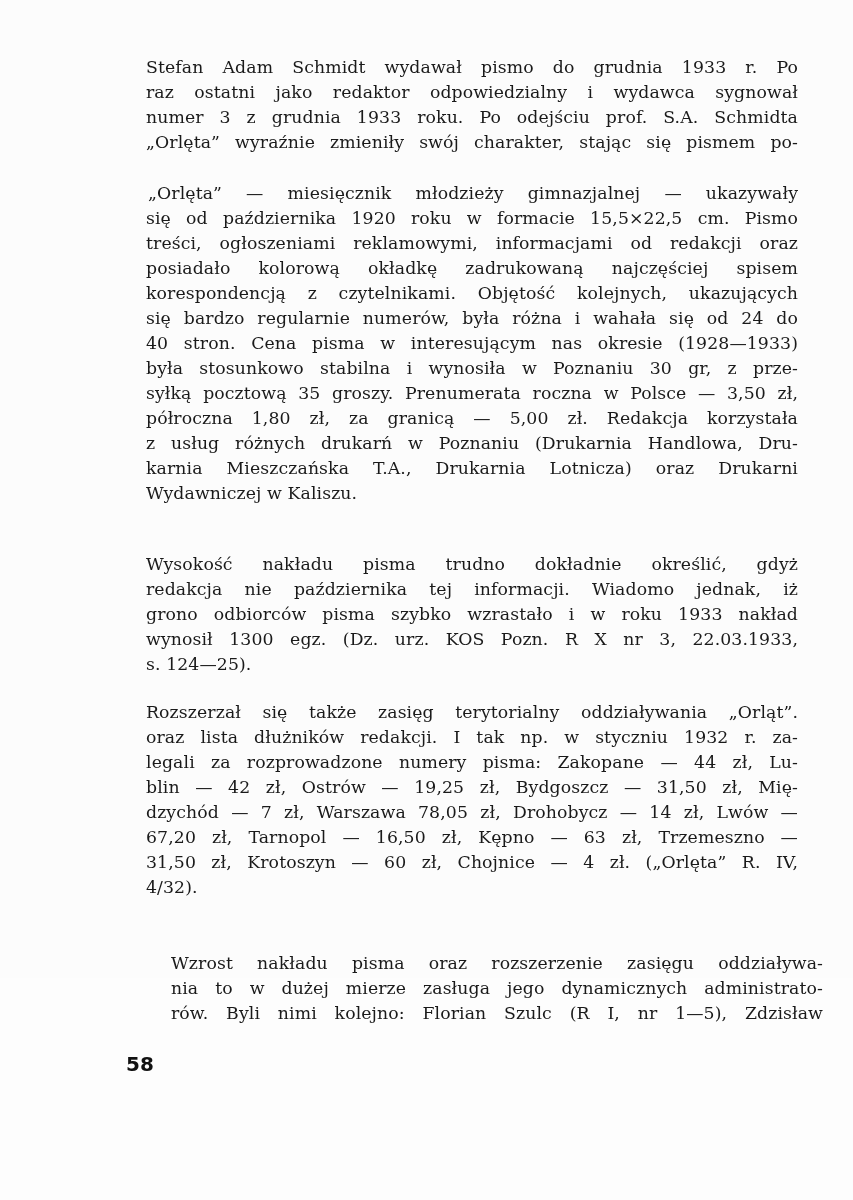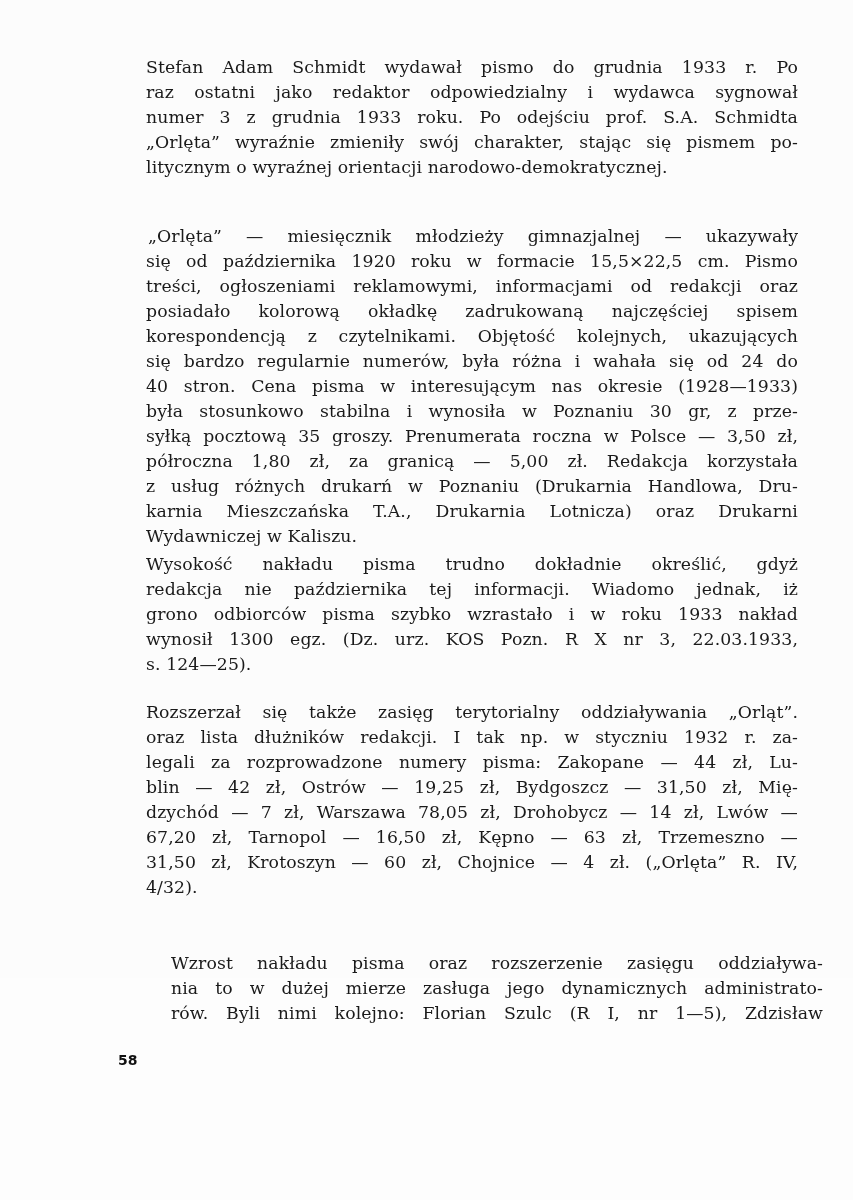--- a/index.html
+++ b/index.html
@@ -26,41 +26,40 @@
     line-height: 25px;
     font-size: 17.3px;
     white-space: nowrap;
     text-align: justify;
     text-align-last: justify;
     letter-spacing: 0.1px;
   }
   .line.last { text-align-last: left; }
   .page-number {
     position: absolute;
-    left: 118px; top: 1052px;
+    left: 126px; top: 1052px;
     font-family: "DejaVu Sans", "Liberation Sans", sans-serif;
     font-weight: bold;
-    font-size: 14px;
+    font-size: 20px;
     color: #111;
   }
 </style>
 </head>
 <body>
 
 <div class="page">
 
   <div class="text-block" style="top:55px;">
     <span class="line" style="padding-left:0;">Stefan Adam Schmidt wydawał pismo do grudnia 1933 r. Po</span>
     <span class="line">raz ostatni jako redaktor odpowiedzialny i wydawca sygnował</span>
     <span class="line">numer 3 z grudnia 1933 roku. Po odejściu prof. S.A. Schmidta</span>
     <span class="line">„Orlęta” wyraźnie zmieniły swój charakter, stając się pismem po-</span>
-    <span class="line last">litycznym o wyraźnej orientacji narodowo-demokratycznej.</span>
   </div>
 
-  <div class="text-block" style="top:181px;margin-top:43px;">
+  <div class="text-block" style="top:181px;">
     <span class="line" style="padding-left:2px;">„Orlęta” — miesięcznik młodzieży gimnazjalnej — ukazywały</span>
     <span class="line">się od października 1920 roku w formacie 15,5×22,5 cm. Pismo</span>
     <span class="line">treści, ogłoszeniami reklamowymi, informacjami od redakcji oraz</span>
     <span class="line">posiadało kolorową okładkę zadrukowaną najczęściej spisem</span>
     <span class="line">korespondencją z czytelnikami. Objętość kolejnych, ukazujących</span>
     <span class="line">się bardzo regularnie numerów, była różna i wahała się od 24 do</span>
     <span class="line">40 stron. Cena pisma w interesującym nas okresie (1928—1933)</span>
     <span class="line">była stosunkowo stabilna i wynosiła w Poznaniu 30 gr, z prze-</span>
     <span class="line">syłką pocztową 35 groszy. Prenumerata roczna w Polsce — 3,50 zł,</span>
     <span class="line">półroczna 1,80 zł, za granicą — 5,00 zł. Redakcja korzystała</span>

